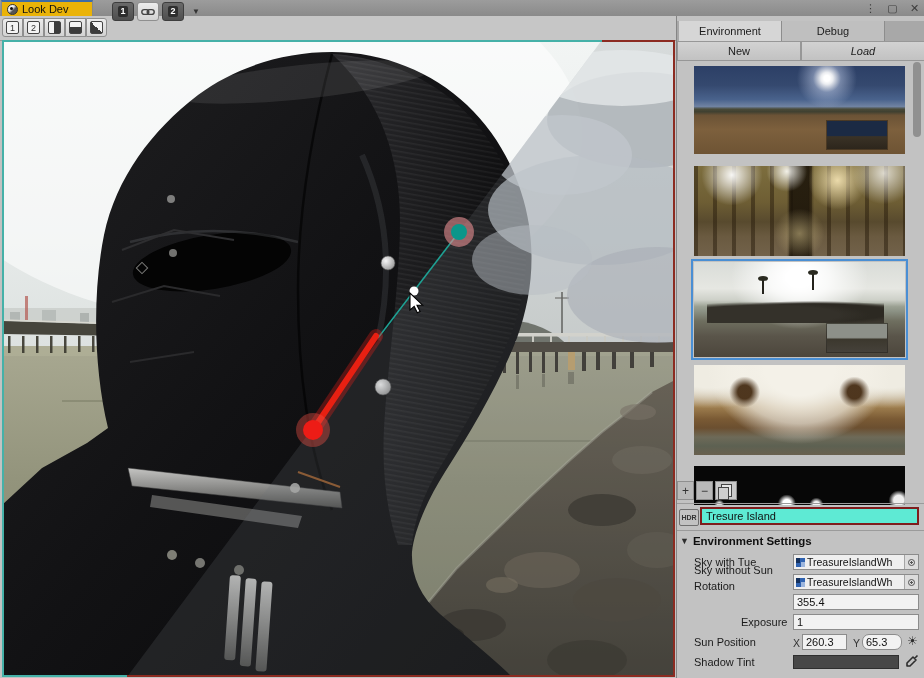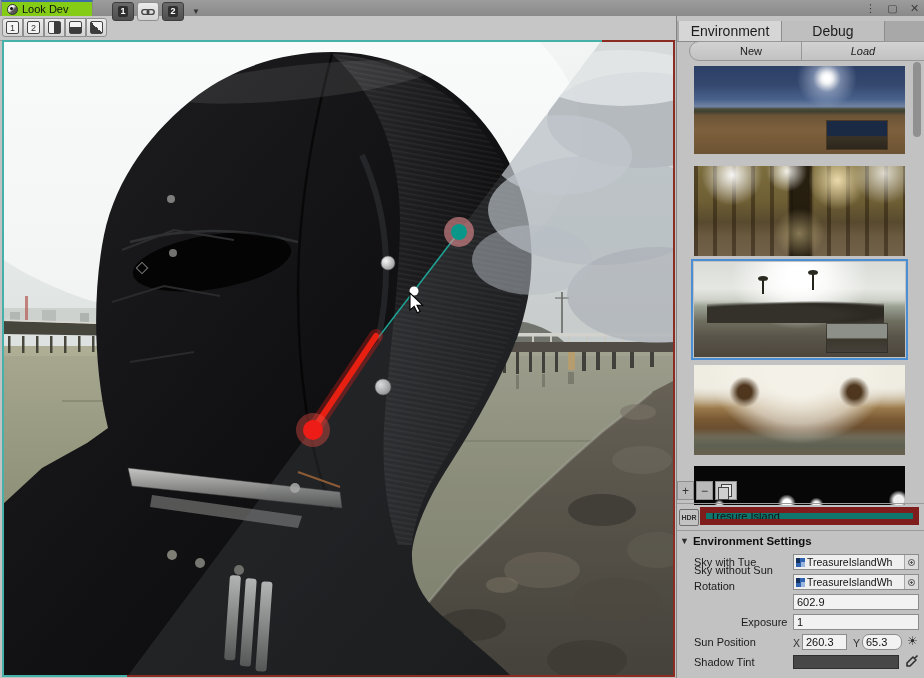--- a/index.html
+++ b/index.html
@@ -1,54 +1,54 @@
 <!DOCTYPE html>
 <html><head>
 <meta charset="utf-8">
 <style>
   html,body{margin:0;padding:0;background:#666;}
   #app{position:relative;width:924px;height:678px;background:#c2c2c2;font-family:"Liberation Sans",sans-serif;overflow:hidden;-webkit-font-smoothing:antialiased;}
   .abs{position:absolute;}
   
   .titlebar{left:0;top:0;width:924px;height:16px;background:linear-gradient(#9c9c9c,#8a8a8a);border-bottom:1px solid #7b7b7b;}
-  .lookdev-tab{left:1px;top:0;width:92px;height:16px;background:#84cc16;border-top:2px solid #3d6ca8;border-left:1px solid #888;border-right:1px solid #888;display:flex;align-items:center;gap:4px;padding-left:5px;box-sizing:border-box;font-size:11px;color:#111;}
+  .lookdev-tab{left:1px;top:0;width:92px;height:16px;background:#eab308;border-top:2px solid #3d6ca8;border-left:1px solid #888;border-right:1px solid #888;display:flex;align-items:center;gap:4px;padding-left:5px;box-sizing:border-box;font-size:11px;color:#111;}
   .eye-ic{width:11px;height:11px;border:1.5px solid #333;border-radius:50%;position:relative;box-sizing:border-box;background:linear-gradient(135deg,#eee 40%,#555 60%);}
   .eye-ic::after{content:"";position:absolute;left:2px;top:2px;width:3px;height:3px;background:#111;border-radius:50%;}
   .winctl{top:1px;width:17px;height:14px;display:flex;align-items:center;justify-content:center;font-size:11px;color:#3c3c3c;cursor:default;}
   
   .vptb{left:0;top:16px;width:676px;height:24px;background:#c6c6c6;border-bottom:1px solid #9a9a9a;}
   .segbtn{top:2px;height:19px;width:21px;background:linear-gradient(#ececec,#d2d2d2);border:1px solid #8f8f8f;box-sizing:border-box;display:flex;align-items:center;justify-content:center;}
   .segbtn.first{border-radius:3px 0 0 3px;}
   .segbtn.last{border-radius:0 3px 3px 0;}
   .numglyph{width:13px;height:13px;border:1.3px solid #444;border-radius:2px;font-size:9px;color:#333;display:flex;align-items:center;justify-content:center;box-sizing:border-box;background:#f4f4f4;}
   .splitglyph{width:13px;height:13px;border:1.3px solid #444;border-radius:2px;box-sizing:border-box;}
   .darkbtn{top:2px;height:19px;width:22px;background:linear-gradient(#6a6a6a,#4e4e4e);border:1px solid #3d3d3d;border-radius:3px;box-sizing:border-box;display:flex;align-items:center;justify-content:center;}
   .lightbtn{top:2px;height:19px;width:22px;background:linear-gradient(#ececec,#d2d2d2);border:1px solid #8f8f8f;border-radius:3px;box-sizing:border-box;display:flex;align-items:center;justify-content:center;}
   .cambadge{font-size:9px;font-weight:bold;color:#fff;background:#2e2e2e;padding:0 2px;border-radius:2px;line-height:11px;}
   .ddarrow{top:2px;height:19px;width:16px;display:flex;align-items:center;justify-content:center;font-size:8px;color:#333;}
   
   .viewport{left:2px;top:40px;width:673px;height:637px;background:#dfe3e2;}
   
   .rpanel{left:676px;top:16px;width:248px;height:662px;background:#c2c2c2;border-left:1px solid #858585;box-sizing:border-box;}
   .rtabs{left:0;top:5px;width:248px;height:20px;background:#a8a8a8;border-bottom:1px solid #8d8d8d;}
-  .rtab{top:0;height:20px;box-sizing:border-box;border-right:1px solid #8d8d8d;display:flex;align-items:center;justify-content:center;font-size:14px;color:#1c1c1c;}
+  .rtab{top:0;height:20px;box-sizing:border-box;border-right:1px solid #8d8d8d;display:flex;align-items:center;justify-content:center;font-size:11px;color:#1c1c1c;}
   .rtab.active{background:#d6d6d6;}
   .rtab.idle{background:#bfbfbf;}
   .nlbtn{top:25px;height:20px;width:124px;background:linear-gradient(#d2d2d2,#c2c2c2);border:1px solid #979797;box-sizing:border-box;display:flex;align-items:center;justify-content:center;font-size:11px;color:#1c1c1c;}
   .thumb{left:17px;width:211px;overflow:hidden;background:#333;}
   .thumb.selected{outline:2px solid #4a8fd4;outline-offset:1px;}
   .inset{position:absolute;right:18px;bottom:5px;width:60px;height:28px;box-shadow:0 0 0 1px rgba(0,0,0,.35);}
   .palm{position:absolute;width:2px;background:#24231c;}
   .palm::before{content:"";position:absolute;left:-4px;top:-4px;width:10px;height:5px;background:#2a2a20;border-radius:50%;}
   .scrollthumb{left:236px;width:8px;border-radius:4px;background:#909090;}
   .minibtn{top:465px;height:19px;background:#b9b9b9;border:1px solid #8f8f8f;box-sizing:border-box;display:flex;align-items:center;justify-content:center;font-size:12px;color:#333;}
   .copyglyph{position:relative;width:9px;height:11px;border:1.2px solid #444;background:#e7e7e7;}
   .copyglyph::before{content:"";position:absolute;left:-4px;top:2px;width:9px;height:11px;border:1.2px solid #444;background:#cfcfcf;}
   .hdrbadge{left:2px;top:493px;width:18px;height:15px;border:1px solid #6f6f6f;border-radius:2px;font-size:7px;font-weight:bold;color:#333;display:flex;align-items:center;justify-content:center;}
-  .hdrfield{left:23px;top:491px;width:219px;height:18px;background:#0f766e;border:6px solid #7f1d1d;box-sizing:border-box;font-size:11px;color:#111;padding:1px 4px;font-family:"Liberation Sans",sans-serif;}
+  .hdrfield{left:23px;top:491px;width:219px;height:18px;background:#5eead4;border:2px solid #7f1d1d;box-sizing:border-box;font-size:11px;color:#111;padding:1px 4px;font-family:"Liberation Sans",sans-serif;}
   .divline{left:0;width:248px;height:1px;background:#9b9b9b;}
   .foldhdr{left:3px;top:519px;font-size:11.5px;font-weight:bold;color:#101010;display:flex;gap:4px;align-items:center;}
   .foldtri{font-size:9px;color:#2e2e2e;}
   .setlabel{left:17px;font-size:11px;color:#1b1b1b;}
   .objfield{left:116px;width:126px;height:16px;background:#efefef;border:1px solid #8c8c8c;box-sizing:border-box;display:flex;align-items:center;overflow:hidden;}
   .texic{width:9px;height:9px;margin:0 2px;background:conic-gradient(#2f62b0 25%,#9db6dd 0 50%,#2f62b0 0 75%,#14315e 0);flex:none;}
   .objtxt{font-size:10.5px;color:#111;white-space:nowrap;flex:1;}
   .objpick{width:13px;height:14px;border-left:1px solid #a5a5a5;background:#dcdcdc;display:flex;align-items:center;justify-content:center;flex:none;}
   .objpick::before{content:"";width:7px;height:7px;border:1.3px solid #555;border-radius:50%;box-sizing:border-box;background:radial-gradient(circle,#555 0 1.2px,transparent 1.3px);}
   .txtfield{left:116px;width:126px;height:16px;background:#f2f2f2;border:1px solid #8c8c8c;box-sizing:border-box;font-size:11px;color:#111;padding:0 3px;display:flex;align-items:center;}
@@ -306,21 +306,21 @@
     </g>
   </svg>
   </div>
 
   <div class="abs rpanel">
 
     <div class="abs rtabs"></div>
     <div class="abs rtab active" style="left:2px;top:5px;width:103px;">Environment</div>
     <div class="abs rtab idle" style="left:105px;top:5px;width:103px;">Debug</div>
 
-    <div class="abs nlbtn" style="left:12px;border-radius:10px;">New</div>
+    <div class="abs nlbtn" style="left:0px;">New</div>
     <div class="abs nlbtn" style="left:124px;font-style:italic;">Load</div>
 
     <div class="abs thumb" style="top:50px;height:88px;background:
         radial-gradient(circle at 63% 14%, #ffffff 0 3px, rgba(255,255,255,.9) 6px, rgba(200,212,238,.45) 14px, transparent 30px),
         linear-gradient(to bottom,#2c3f66 0%,#35496f 22%,#49628c 38%,#7083a2 46%,#4a4a38 49%,#3f4030 52%,#6b5336 56%,#7d603d 72%,#6e5434 100%);">
       <div class="inset" style="background:linear-gradient(to bottom,#1b2a44 52%,#3a3226 56%,#2d261c 100%);"></div>
     </div>
 
     <div class="abs thumb" style="top:150px;height:90px;background:
         radial-gradient(circle at 18% 10%, rgba(255,255,255,.95), transparent 16%),
@@ -387,21 +387,21 @@
     </div>
 
     <div class="abs setlabel" style="top:548px;">Sky without Sun</div>
     <div class="abs objfield" style="top:558px;">
       <span class="texic"></span>
       <span class="objtxt">TreasureIslandWh</span>
       <span class="objpick"></span>
     </div>
 
     <div class="abs setlabel" style="top:564px;">Rotation</div>
-    <div class="abs txtfield" style="top:578px;">602.9</div>
+    <div class="abs txtfield" style="top:578px;">355.4</div>
 
     <div class="abs setlabel" style="top:600px;padding-left:47px;">Exposure</div>
     <div class="abs txtfield" style="top:598px;">1</div>
 
     <div class="abs setlabel" style="top:620px;">Sun Position</div>
     <div class="abs axislab" style="left:116px;top:621px;">X</div>
     <div class="abs txtfield" style="left:125px;top:618px;width:45px;">260.3</div>
     <div class="abs axislab" style="left:176px;top:621px;">Y</div>
     <div class="abs txtfield" style="left:185px;top:618px;width:40px;border-radius:7px;">65.3</div>
     <div class="abs sunic" style="left:230px;top:619px;">☀</div>

